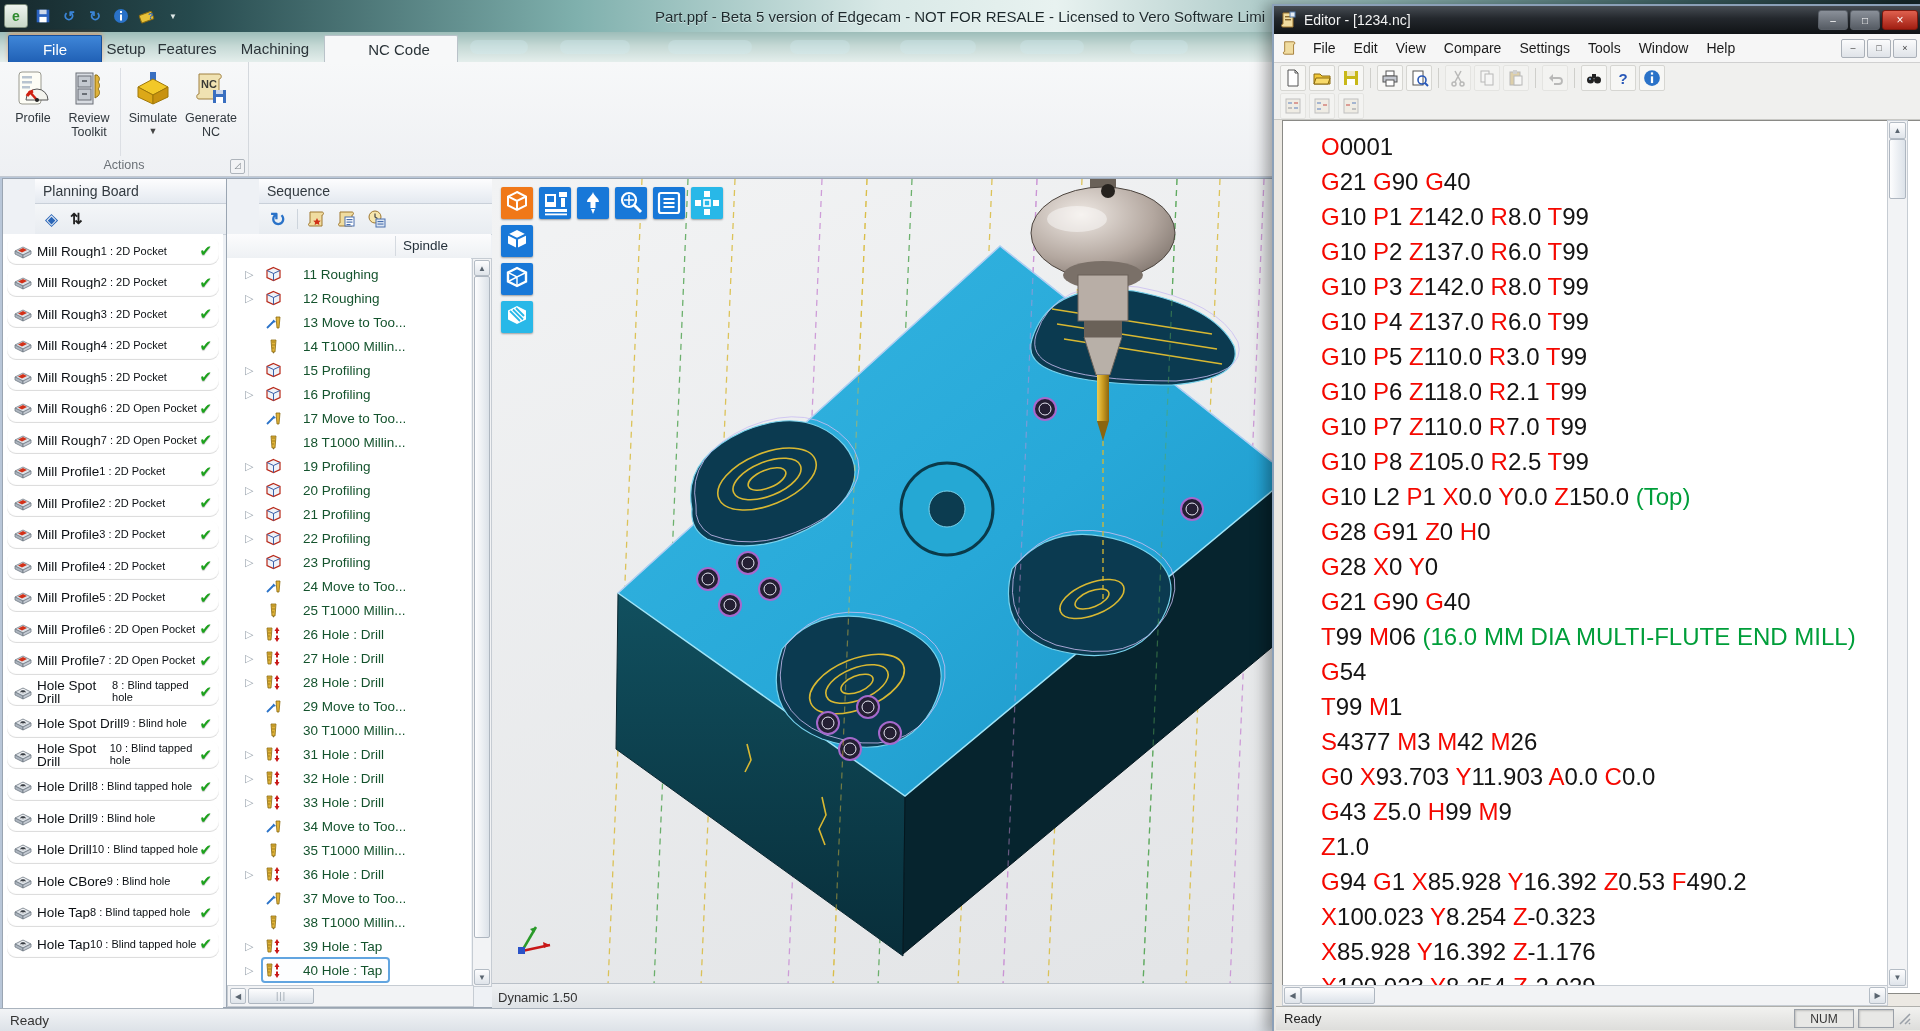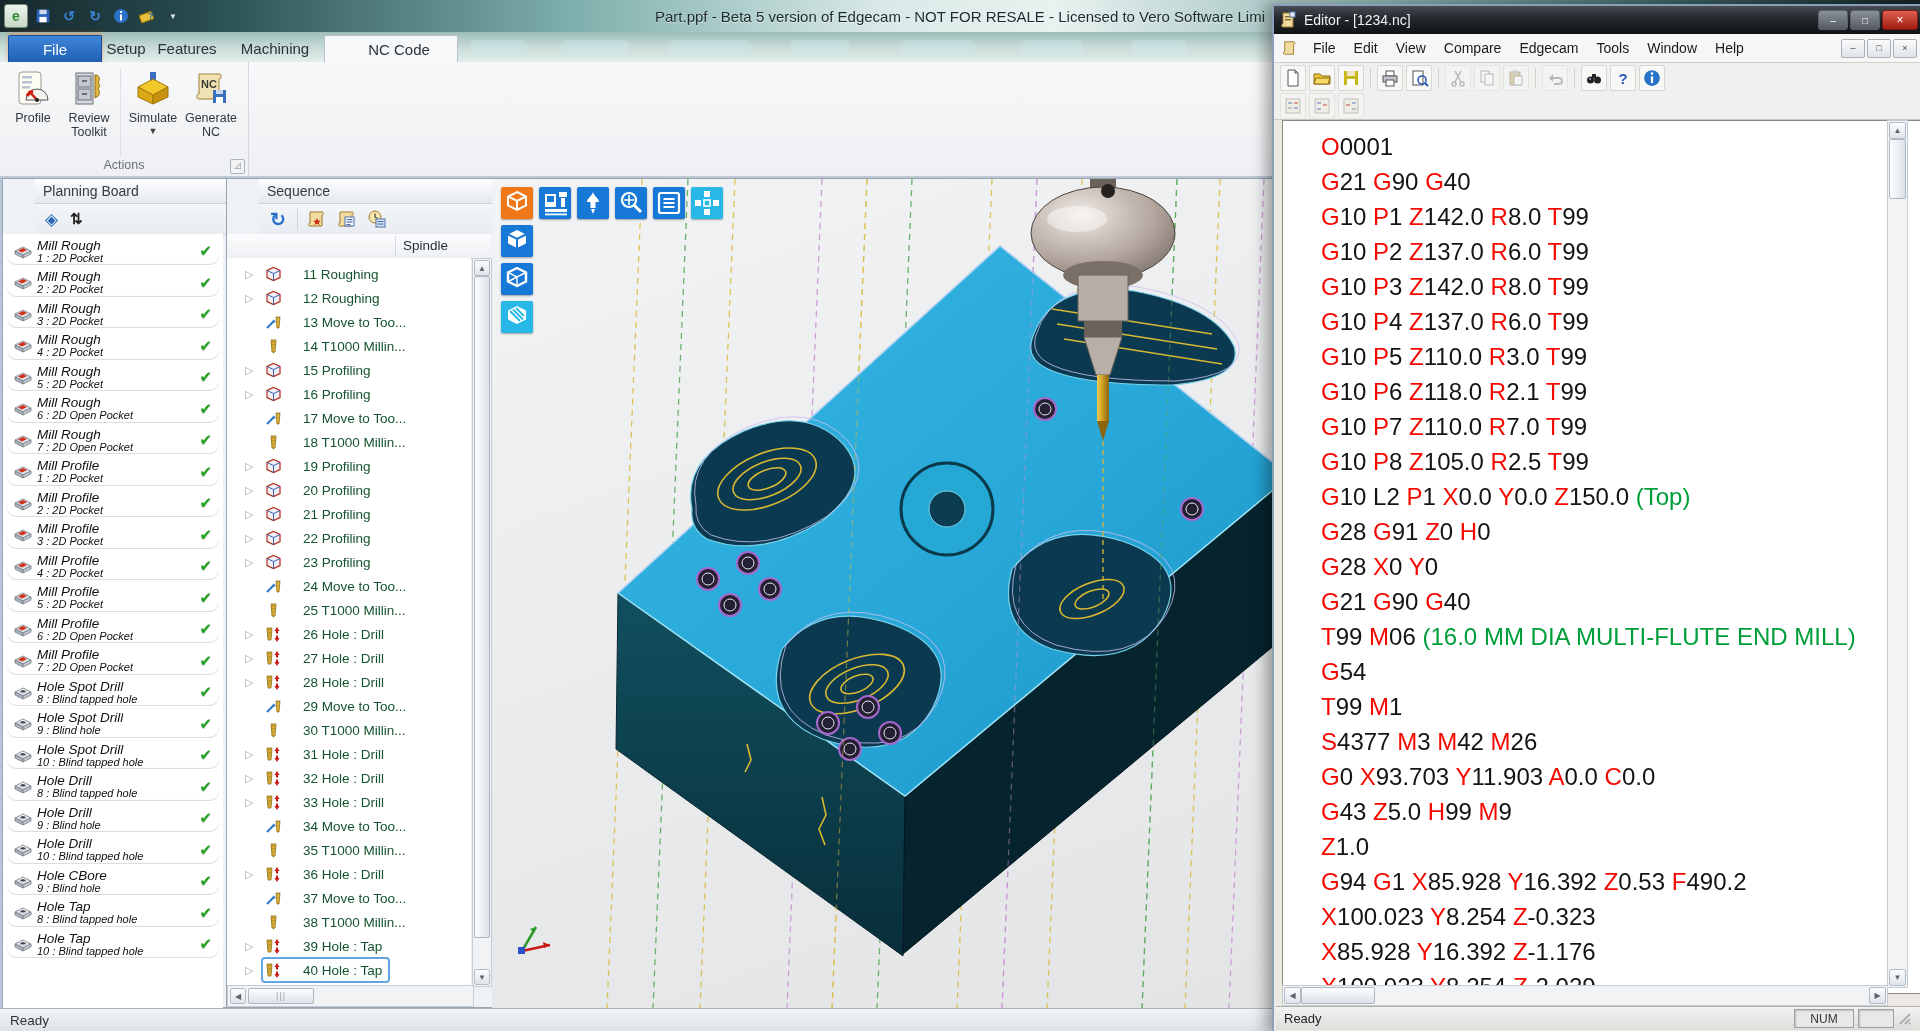--- a/index.html
+++ b/index.html
@@ -56,21 +56,21 @@
   #pb-tools{height:30px;background:linear-gradient(180deg,#f4f6f8,#e8ecf1);border-bottom:1px solid #cdd4dc;
     display:flex;align-items:center;gap:12px;padding-left:10px;}
   #pb-tools .t1{color:#2a66b8;font-size:17px;}
   #pb-tools .t2{color:#222;font-size:15px;font-weight:bold;}
   #pb-list{position:absolute;left:0;top:55px;width:220px;height:771px;background:#fff;overflow:hidden;padding-top:3px;}
   .pb-row{height:28px;margin:0 4px 3.5px 4px;border-radius:9px;display:flex;align-items:center;
     box-shadow:inset 0 1px 0 rgba(255,255,255,.4),inset 0 -1px 1px rgba(0,0,0,.15);}
   .pb-ic{width:22px;height:17px;margin:0 3px 0 5px;flex:none;}
   .pb-ic svg{display:none;width:22px;height:17px;}
   .pb-ic.mill .ic-mill{display:block;} .pb-ic.hole .ic-hole{display:block;}
-  .pb-tx{display:flex;flex-direction:column;overflow:hidden;font-style:italic;}
+  .pb-tx{display:flex;flex-direction:row;overflow:hidden;}
   .pb-t1{font-size:13.5px;line-height:13px;color:#0c1014;}
   .pb-t2{font-size:11px;line-height:12px;color:#0c1014;}
   .pb-chk{margin-left:auto;padding-right:7px;color:#1ca21c;font-size:15px;text-shadow:0 1px 1px rgba(0,0,0,.25);}
 
   
   #sequence{left:226px;top:178px;width:266px;height:828px;}
   #sq-tools{height:30px;background:linear-gradient(180deg,#f4f6f8,#e8ecf1);border-bottom:1px solid #cdd4dc;
     display:flex;align-items:center;gap:8px;padding-left:8px;}
   .sq-tool-ic{width:22px;height:22px;display:flex;align-items:center;justify-content:center;}
   #sq-colhead{position:absolute;left:0;top:55px;width:264px;height:24px;background:linear-gradient(180deg,#fcfcfd,#eef1f4);
@@ -1334,20 +1334,23 @@
     <svg width="32" height="32" viewBox="0 0 32 32">
         <path d="M16 5l9 4.5v9L16 23l-9-4.5v-9z" fill="none" stroke="#fff" stroke-width="2.4"></path>
         <path d="M7 9.5l9 4.5 9-4.5M16 14v9M7 18.5l9-4.5" stroke="#fff" stroke-width="1.4" fill="none"></path>
       </svg></div>
   <div class="vp-ic" style="left:9px;top:122px;background:#28b8e8;">
     <svg width="32" height="32" viewBox="0 0 32 32">
         <path d="M16 5l9 4.5v9L16 23l-9-4.5v-9z" fill="#fff"></path>
         <path d="M9 10l10 10M12 8.5l10 10M15 7l8 8" stroke="#28b8e8" stroke-width="1.8"></path>
       </svg></div>
 
+  <div id="vp-status">
+    <span>Dynamic 1.50</span>
+  </div>
 </div>
 
 <div id="appstatus" class="abs">
   <span>Ready</span>
 </div>
 
 <div id="editor" class="abs">
   <div id="ed-title">
     <svg width="18" height="18" viewBox="0 0 18 18">
         <path d="M3 2h10c2 0 2 3 0 3v11H3c-2 0-2-3 0-3z" fill="#f0dca0" stroke="#a07830"></path>
@@ -1365,21 +1368,21 @@
   <div id="ed-menu">
     <svg width="16" height="16" viewBox="0 0 18 18" style="margin:0 4px;">
         <path d="M3 2h10c2 0 2 3 0 3v11H3c-2 0-2-3 0-3z" fill="#f0dca0" stroke="#a07830"></path>
       </svg>
     <span style="display:flex;">
 
     <span class="menu-item"><span>File</span></span>
         <span class="menu-item"><span>Edit</span></span>
         <span class="menu-item"><span>View</span></span>
         <span class="menu-item"><span>Compare</span></span>
-        <span class="menu-item"><span>Edgecam</span></span>
+        <span class="menu-item"><span>Settings</span></span>
         <span class="menu-item"><span>Tools</span></span>
         <span class="menu-item"><span>Window</span></span>
         <span class="menu-item"><span>Help</span></span>
       </span>
     <span class="mdibtns">
       <span class="mdibtn">–</span>
       <span class="mdibtn">□</span>
       <span class="mdibtn">×</span>
     </span>
   </div>

